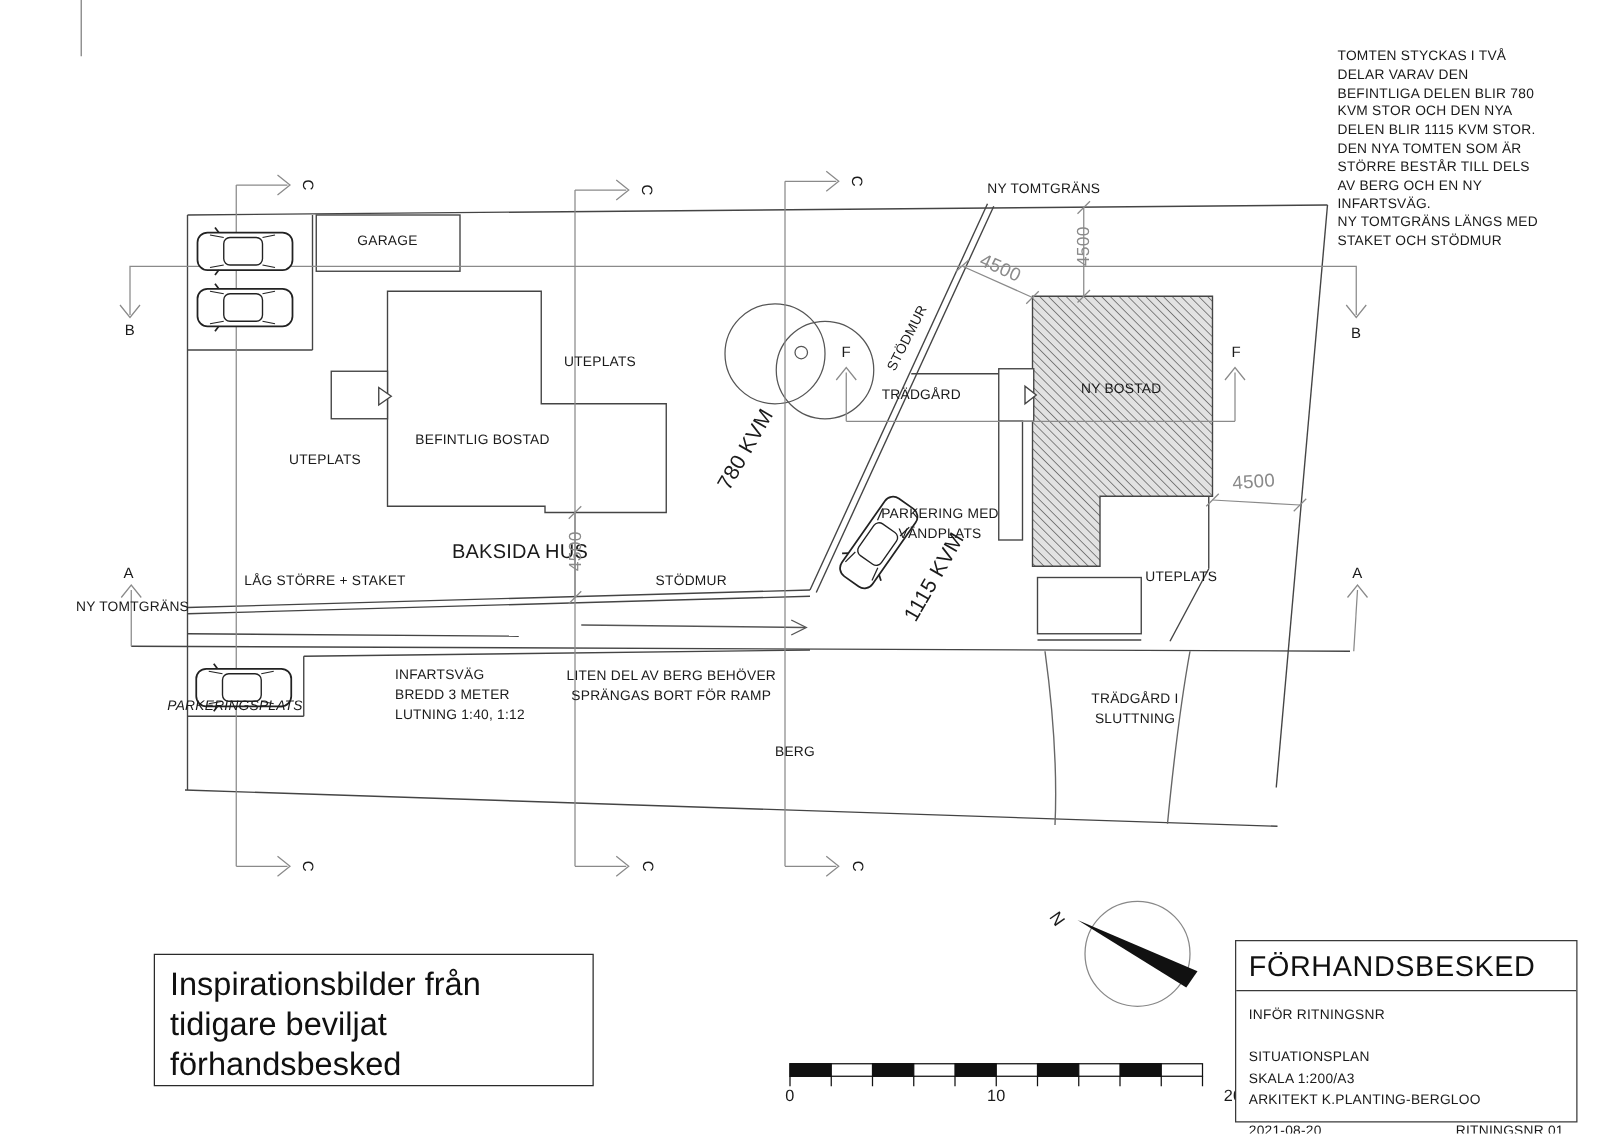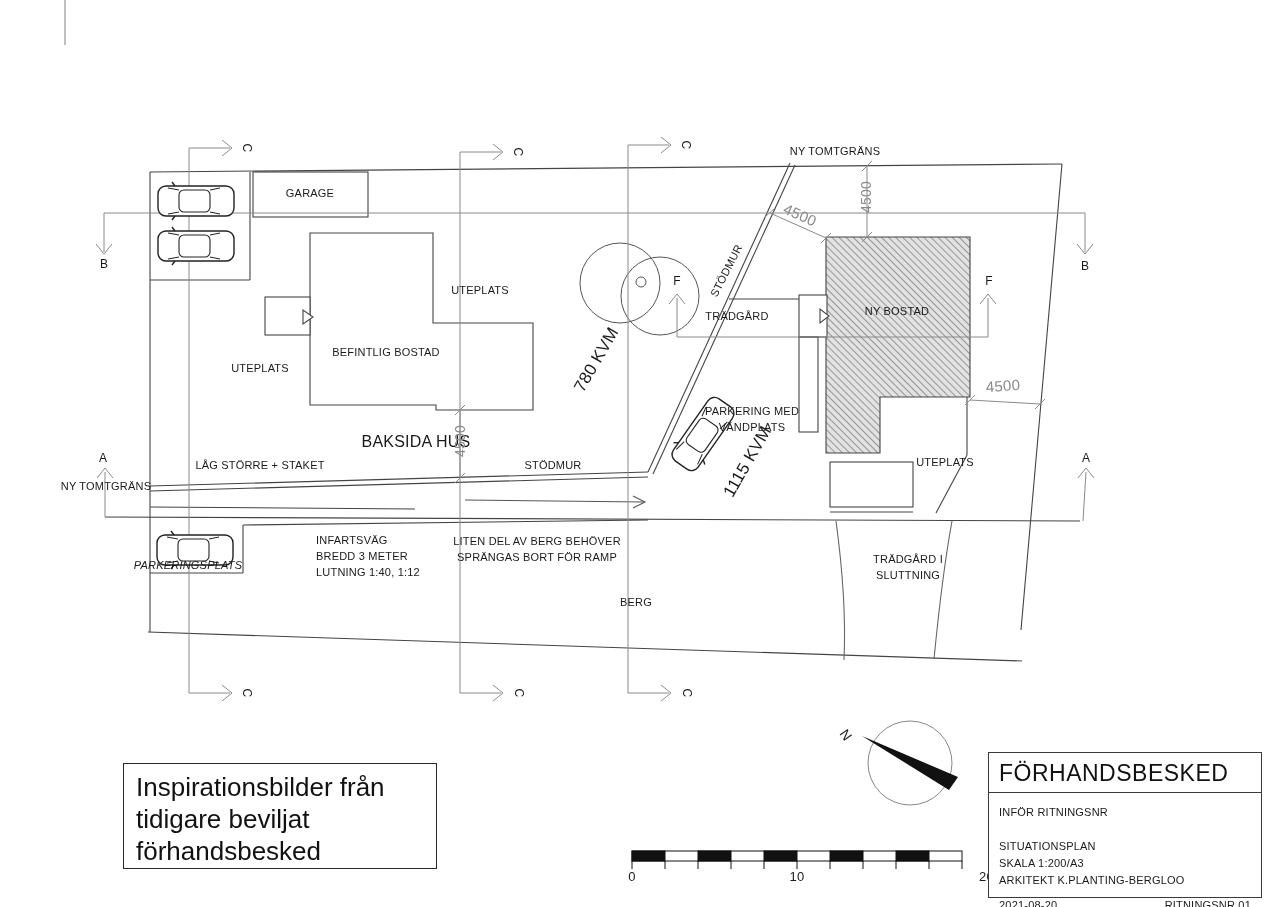--- a/index.html
+++ b/index.html
@@ -3,21 +3,21 @@
 <meta charset="utf-8">
 <style>
   html,body{margin:0;padding:0;background:#fff;}
   #canvas{position:relative;width:1280px;height:907px;background:#ffffff;overflow:hidden;
           font-family:"Liberation Sans",sans-serif;}
   svg{position:absolute;left:0;top:0;}
   .plan-label{position:absolute;color:#1a1a1a;white-space:pre-line;text-align:center;
               line-height:1.45;letter-spacing:0.2px;transform-origin:center;}
   .notes{position:absolute;left:1070px;top:38px;width:200px;font-size:11px;line-height:14.8px;
          color:#1a1a1a;white-space:pre-line;letter-spacing:0.2px;}
-  .insp-box{position:absolute;left:123px;top:763px;width:314px;height:106px;border:1.5px solid #2a2a2a;
+  .insp-box{position:absolute;left:123px;top:763px;width:352px;height:106px;border:1.5px solid #2a2a2a;
             box-sizing:border-box;padding:7px 12px;}
   .insp-box .txt{font-size:26px;line-height:32px;color:#111;white-space:pre-line;}
   .title-block{position:absolute;left:988px;top:752px;width:274px;height:146px;border:1.5px solid #3a3a3a;
                box-sizing:border-box;background:#fff;}
   .tb-title{font-size:23px;color:#111;padding:7px 10px 5px 10px;border-bottom:1.5px solid #3a3a3a;
             letter-spacing:0.5px;}
   .tb-body{padding:0 10px;font-size:11px;color:#1a1a1a;letter-spacing:0.2px;}
   .tb-sub{margin-top:13px;}
   .tb-l1{margin-top:22px;}
   .tb-l2,.tb-l3{margin-top:5px;}
@@ -216,20 +216,31 @@
       <div class="plan-label" style="left: 685px; top: 145px; font-size: 12px; transform: translate(-50%, -50%) rotate(90deg);">C</div>
       <div class="plan-label" style="left: 246px; top: 693px; font-size: 12px; transform: translate(-50%, -50%) rotate(90deg);">C</div>
       <div class="plan-label" style="left: 518px; top: 693px; font-size: 12px; transform: translate(-50%, -50%) rotate(90deg);">C</div>
       <div class="plan-label" style="left: 686px; top: 693px; font-size: 12px; transform: translate(-50%, -50%) rotate(90deg);">C</div>
       <div class="plan-label" style="left: 632px; top: 877px; font-size: 13px; transform: translate(-50%, -50%) rotate(0deg);">0</div>
       <div class="plan-label" style="left: 797px; top: 877px; font-size: 13px; transform: translate(-50%, -50%) rotate(0deg);">10</div>
       <div class="plan-label" style="left: 992px; top: 877px; font-size: 13px; transform: translate(-50%, -50%) rotate(0deg);">20m</div>
       <div class="plan-label" style="left: 846px; top: 735px; font-size: 14px; transform: translate(-50%, -50%) rotate(55deg);">N</div>
     </div>
 
+  <div class="notes">TOMTEN STYCKAS I TVÅ
+DELAR VARAV DEN
+BEFINTLIGA DELEN BLIR 780
+KVM STOR OCH DEN NYA
+DELEN BLIR 1115 KVM STOR.
+DEN NYA TOMTEN SOM ÄR
+STÖRRE BESTÅR TILL DELS
+AV BERG OCH EN NY
+INFARTSVÄG.
+NY TOMTGRÄNS LÄNGS MED
+STAKET OCH STÖDMUR</div>
 
   <div class="insp-box">
     <div class="txt">Inspirationsbilder från
 tidigare beviljat
 förhandsbesked</div>
   </div>
 
   <div class="title-block">
     <div class="tb-title">FÖRHANDSBESKED</div>
     <div class="tb-body">

